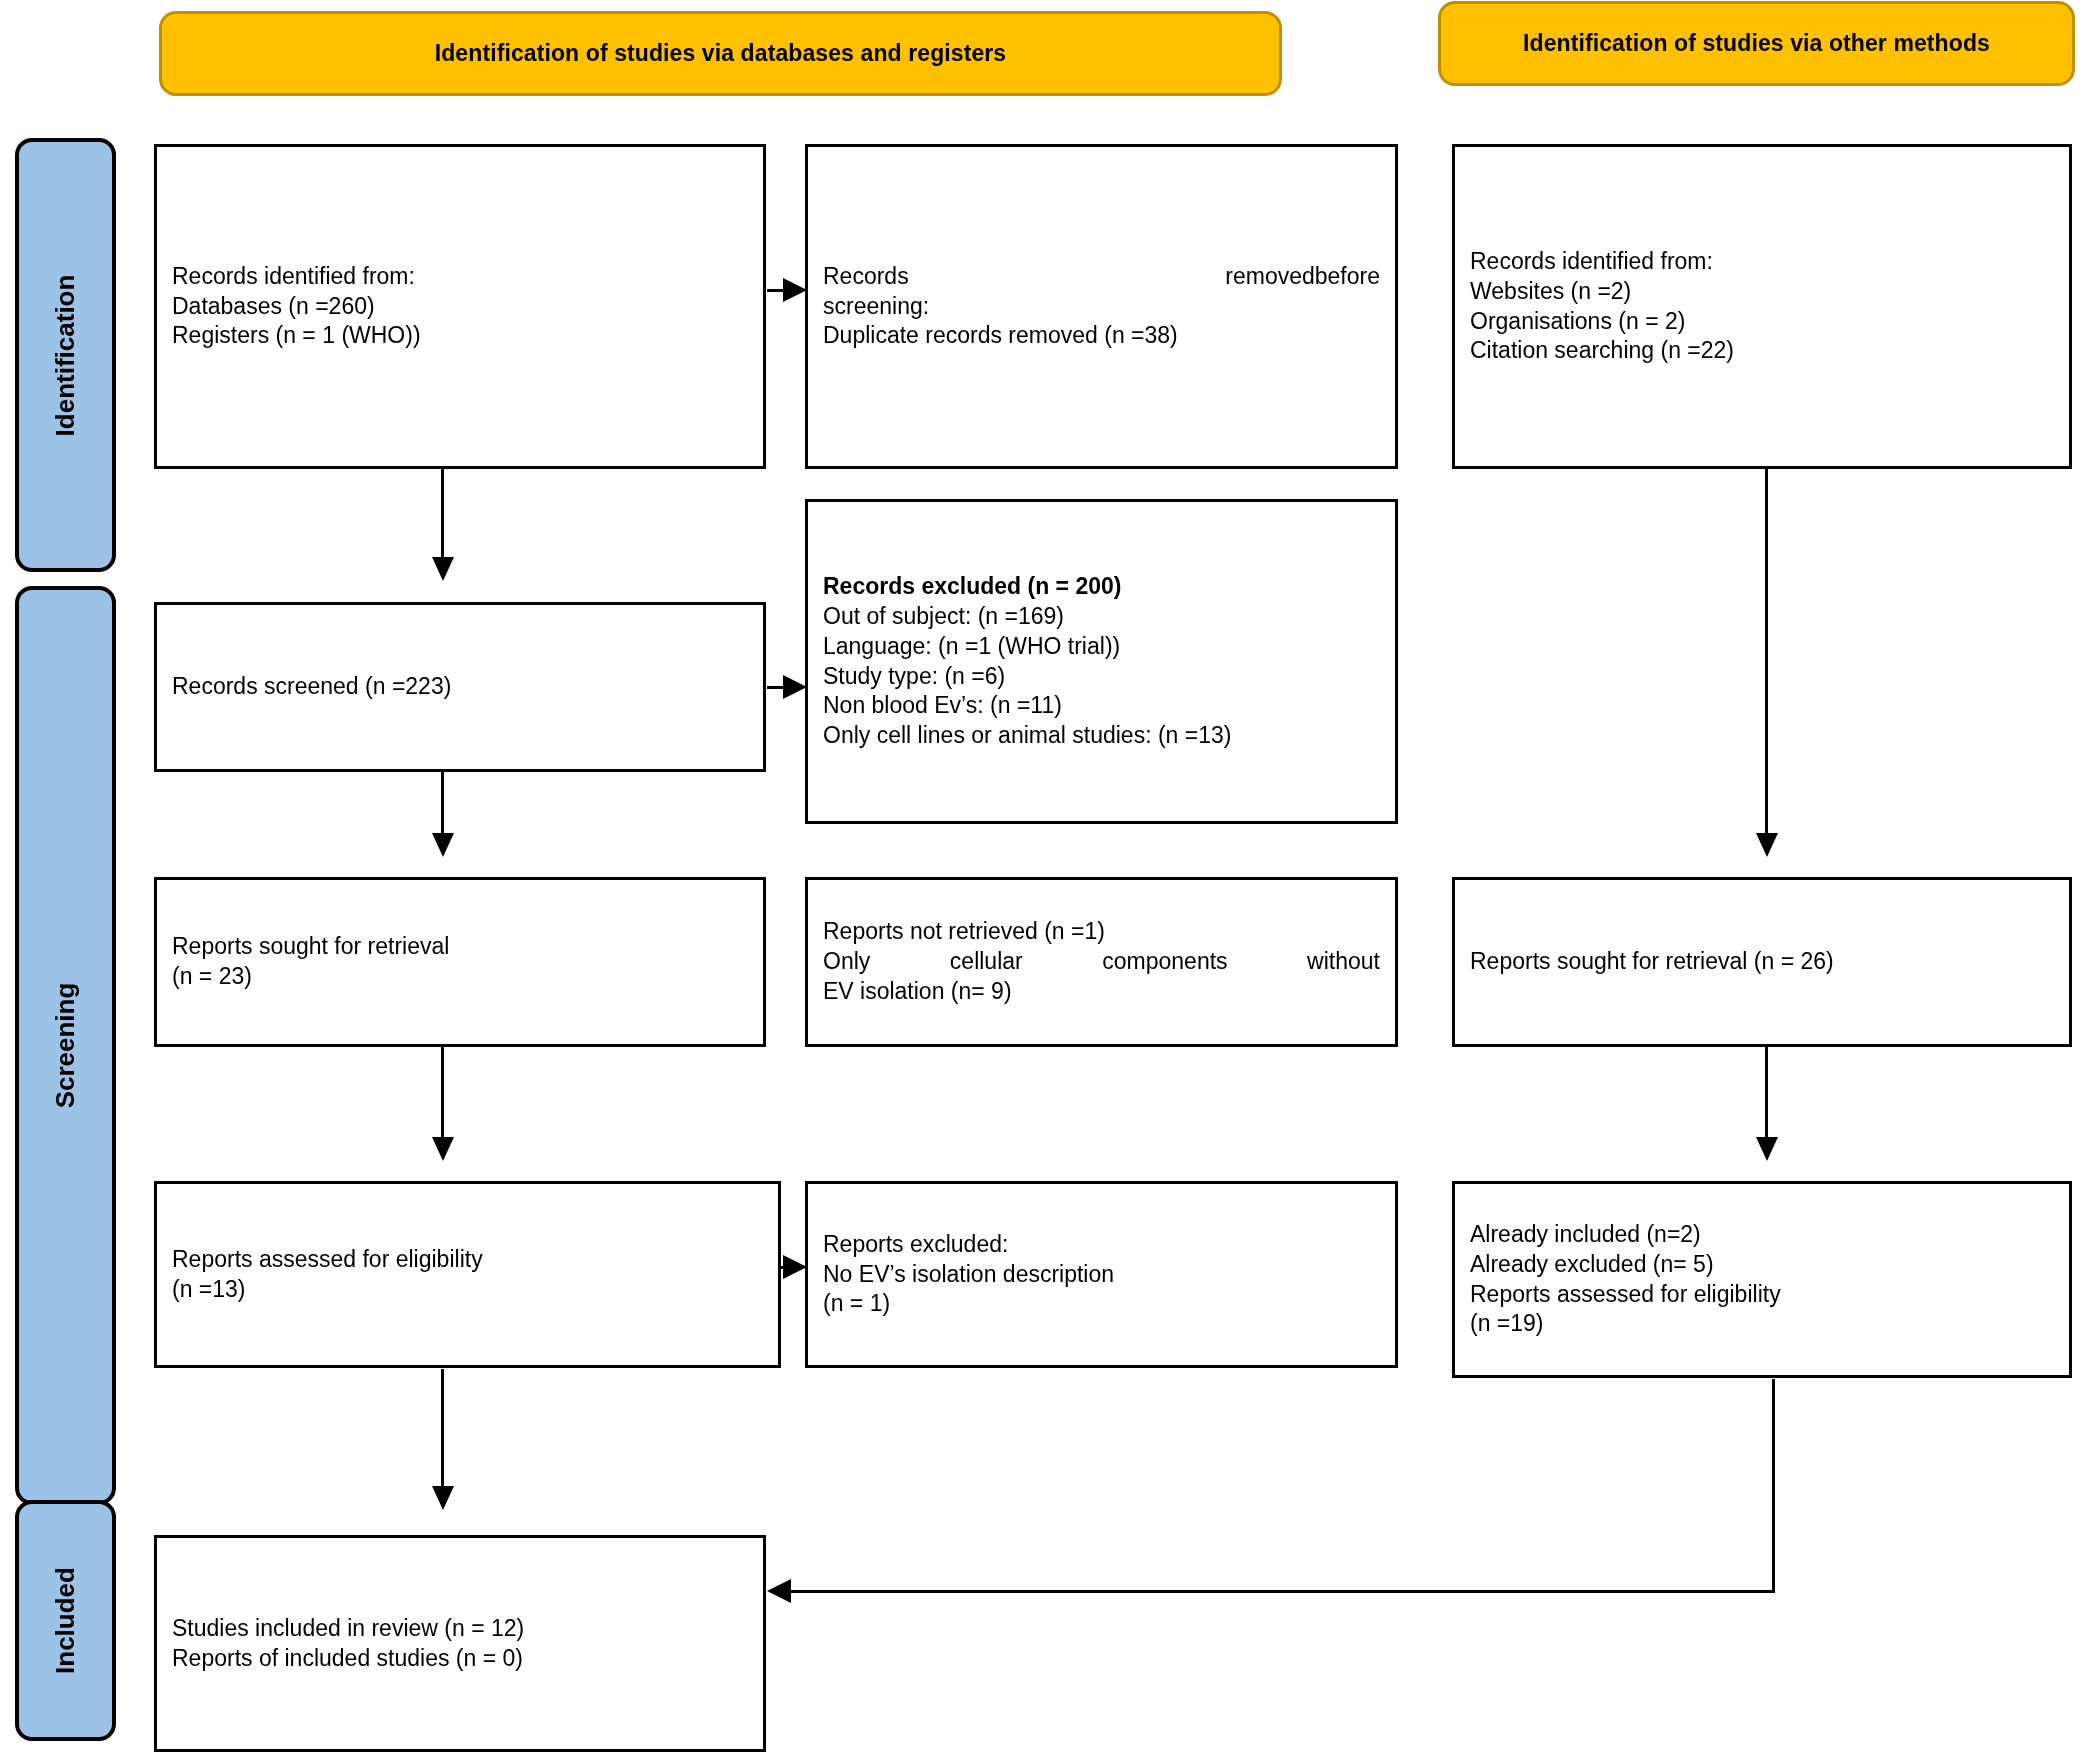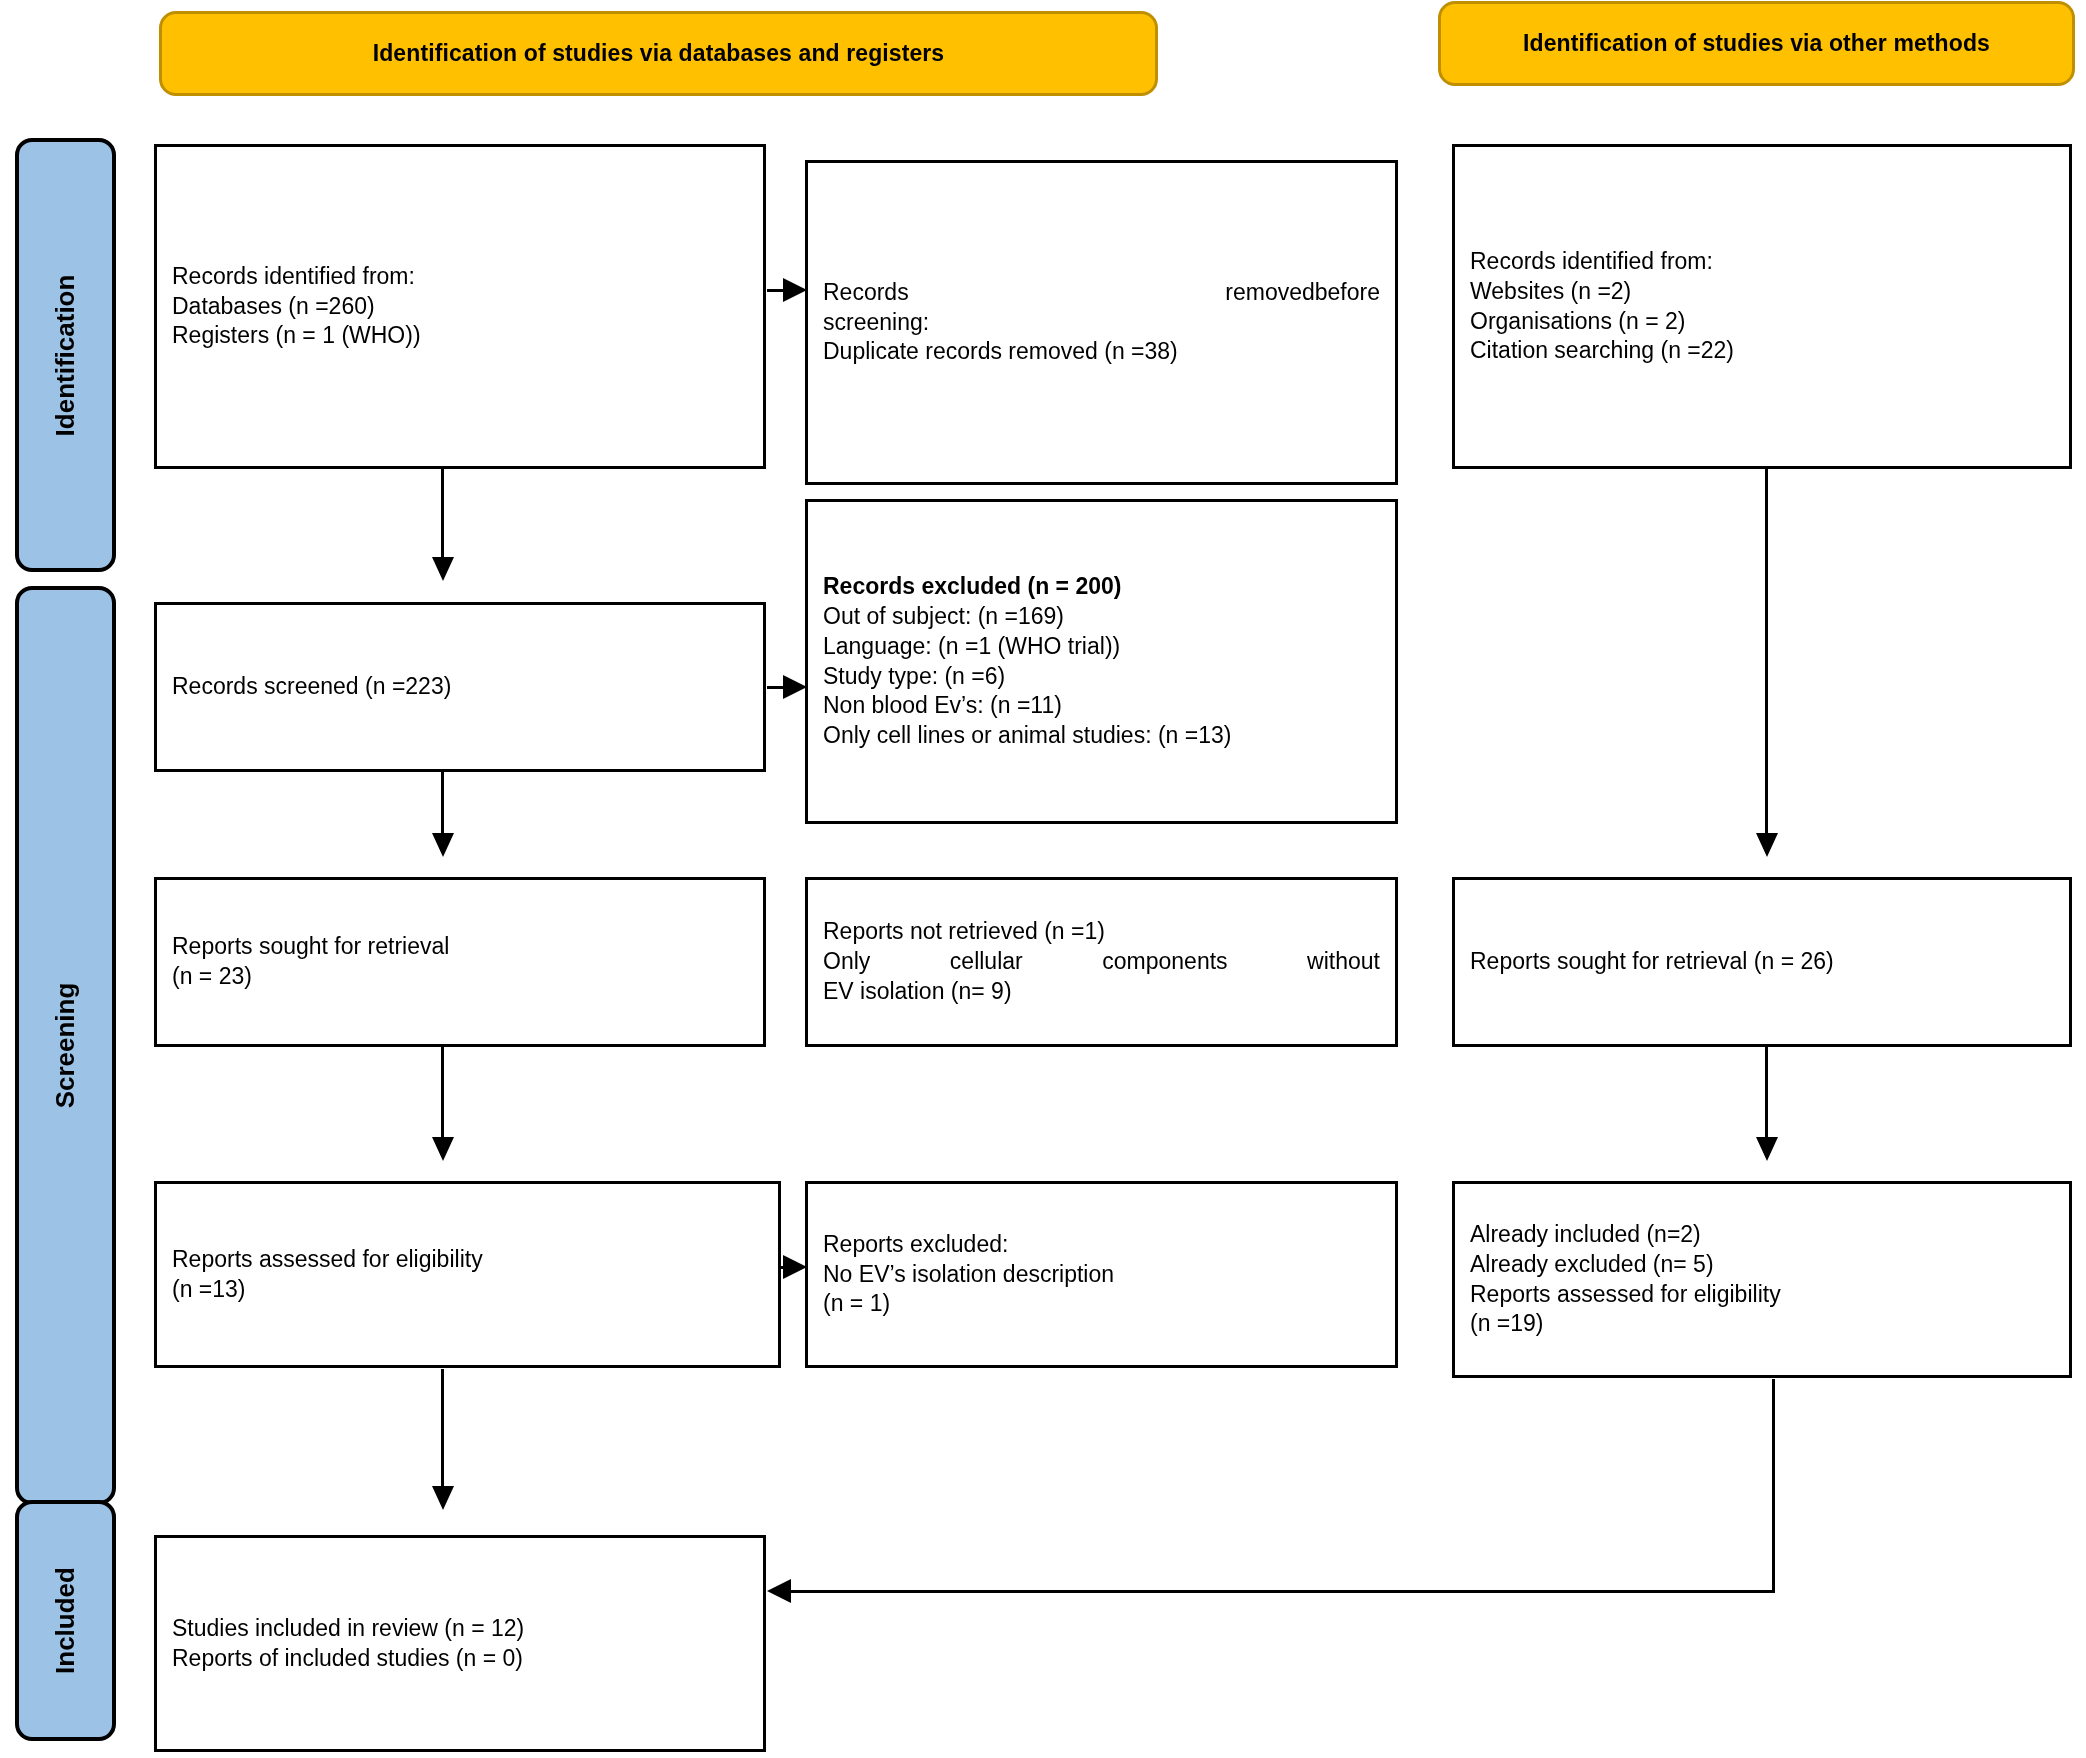--- a/index.html
+++ b/index.html
@@ -107,21 +107,21 @@
     border-top: 12.3px solid transparent;
     border-bottom: 12.3px solid transparent;
     border-right: 24px solid #000000;
   }
 </style>
 </head>
 <body>
 
 <div id="stage">
 
-  <div class="banner" style="left:159px; top:11px; width:999px; height:85px;">
+  <div class="banner" style="left:159px; top:11px; width:1123px; height:85px;">
     <span>Identification of studies via databases and registers</span>
   </div>
 
   <div class="banner" style="left:1438px; top:1px; width:637px; height:85px;">
     <span>Identification of studies via other methods</span>
   </div>
 
   <div class="stage-label" style="left:15px; top:138px; width:101px; height:434px;">
     <span>Identification</span>
   </div>
@@ -133,21 +133,21 @@
   <div class="stage-label" style="left:15px; top:1500px; width:101px; height:241px;">
     <span>Included</span>
   </div>
 
   <div class="box" style="left:154px; top:144px; width:612px; height:325px;">
     <div class="line">Records identified from:</div>
     <div class="line">Databases (n =260)</div>
     <div class="line">Registers (n = 1 (WHO))</div>
   </div>
 
-  <div class="box" style="left:805px; top:160px; width:593px; height:325px;">
+  <div class="box" style="left:805px; top:144px; width:593px; height:325px;">
     <div class="line justify-spread"><span>Records        removed</span><span class="italic">before</span></div>
     <div class="line"><span class="italic">screening</span><span>:</span></div>
     <div class="line">Duplicate records removed (n =38)</div>
   </div>
 
   <div class="box" style="left:1452px; top:144px; width:620px; height:325px;">
     <div class="line">Records identified from:</div>
     <div class="line">Websites (n =2)</div>
     <div class="line">Organisations (n = 2)</div>
     <div class="line">Citation searching (n =22)</div>

